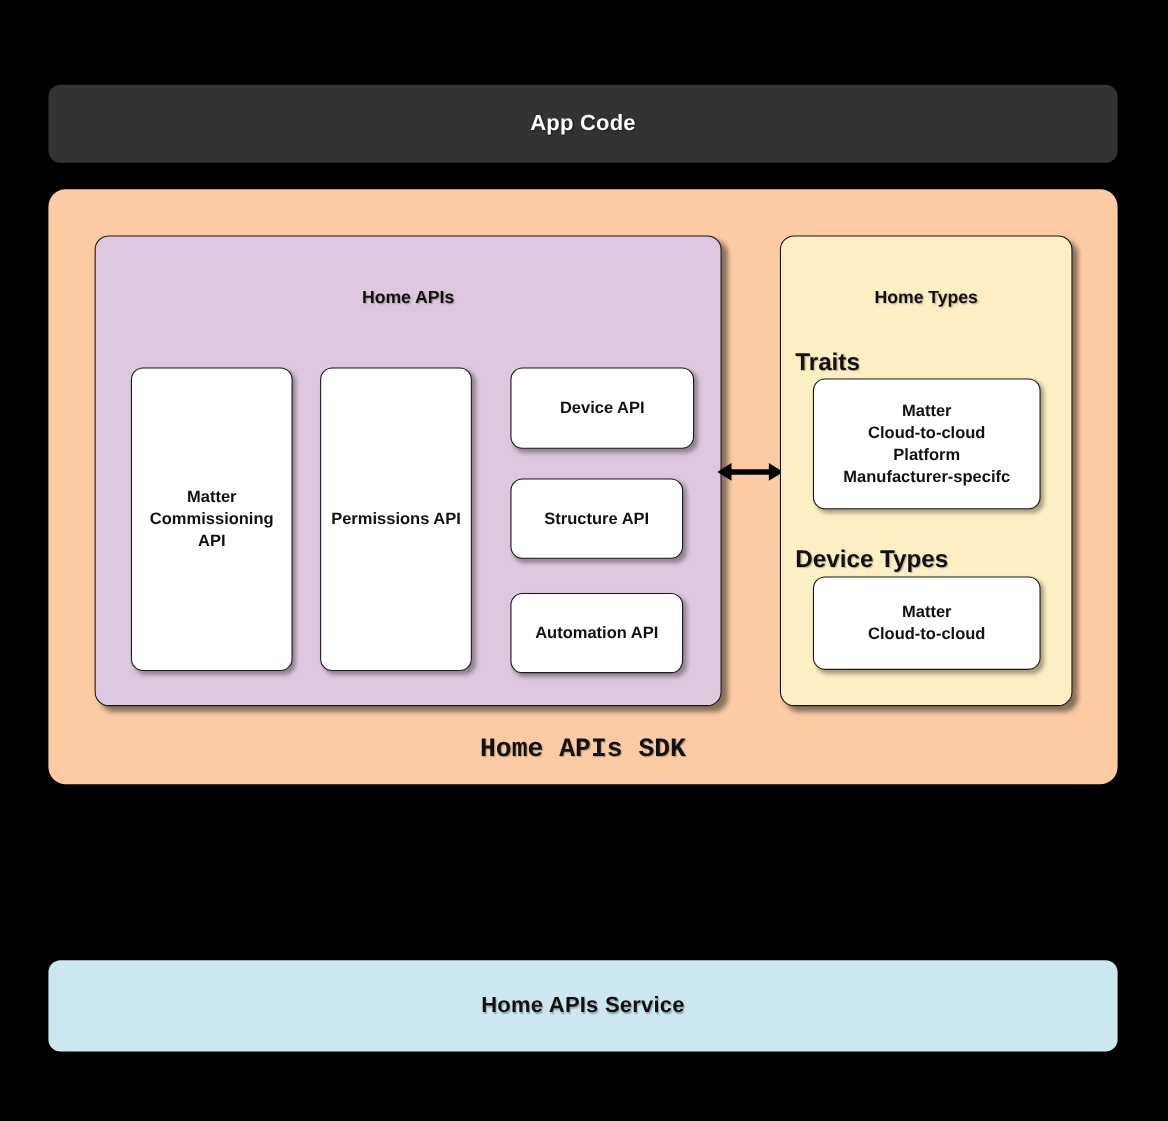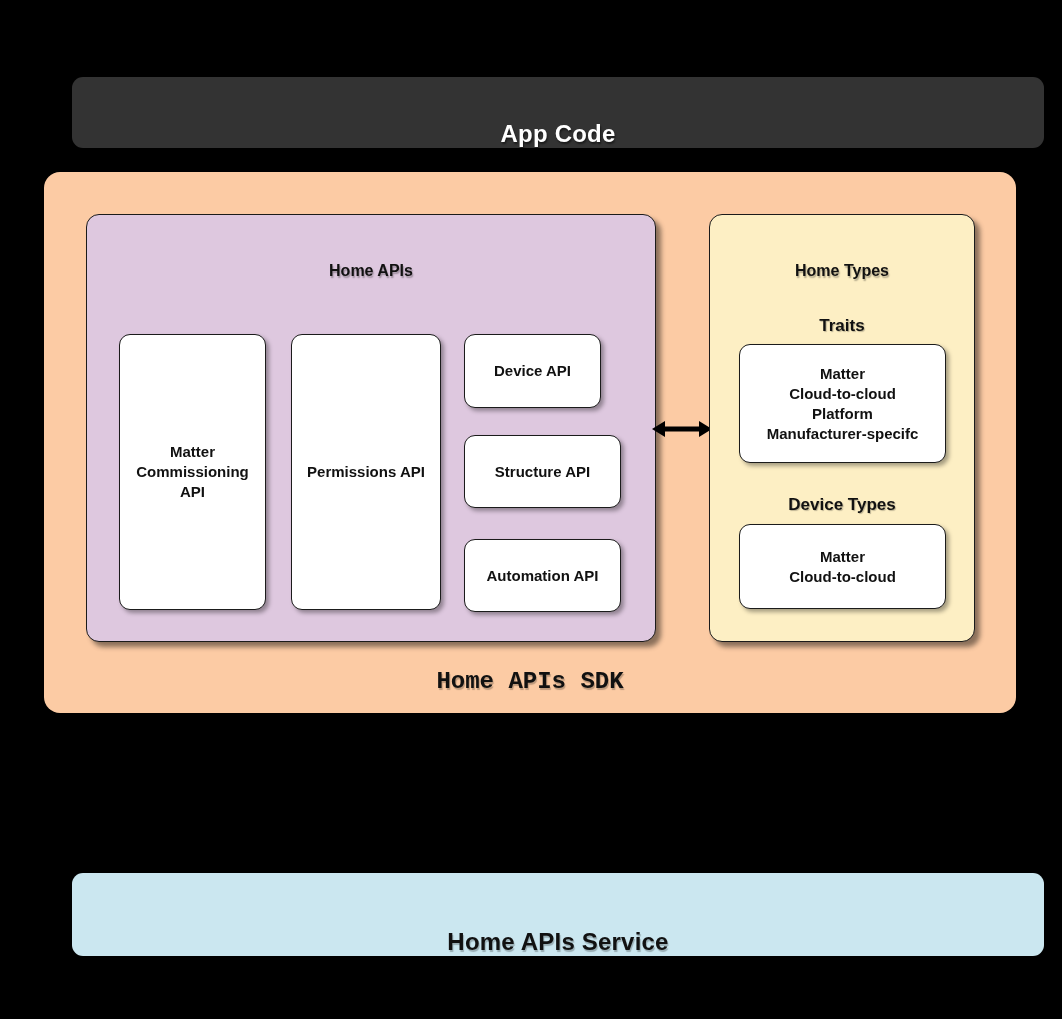--- a/index.html
+++ b/index.html
@@ -14,26 +14,25 @@
     height: 1019px;
     background: var(--background, #000000);
     overflow: hidden;
   }
   .abs { position: absolute; }
 
   .bar {
     position: absolute;
     border-radius: 11px;
     display: flex;
-    align-items: flex-end;
+    align-items: center;
     justify-content: center;
     font-weight: bold;
-    font-size: 24px;
+    font-size: 20px;
     letter-spacing: 0.2px;
-    margin-left: 28px;
   }
   #app-code-bar {
     left: 44px; top: 77px; width: 972px; height: 71px;
     background: var(--app-code-bar, #333333);
     color: var(--text-light, #ffffff);
     text-shadow: 1px 1.5px 2px rgba(0,0,0,0.5);
   }
   #service-bar {
     left: 44px; top: 873px; width: 972px; height: 83px;
     background: var(--service-bar, #CBE7F0);
@@ -75,24 +74,24 @@
     position: absolute;
     left: 0; top: 47px; width: 100%;
     text-align: center;
     font-size: 16px; font-weight: bold;
     color: var(--text-dark, #111111);
     text-shadow: 1px 1.5px 1.5px rgba(0,0,0,0.3);
   }
   .sub-title {
     position: absolute;
     left: 0; width: 100%;
-    text-align: center;
-    font-size: 17px; font-weight: bold;
+    font-size: 22px; font-weight: bold;
     color: var(--text-dark, #111111);
     text-shadow: 1px 1px 1px rgba(0,0,0,0.25);
+    padding-left: 13px;
   }
 
   .white-box {
     position: absolute;
     background: var(--box-fill, #ffffff);
     border: 1.5px solid #1b1b1b;
     border-radius: 11px;
     box-shadow: 3px 3px 4px rgba(0,0,0,0.35);
     box-sizing: border-box;
     display: flex;
@@ -100,22 +99,22 @@
     justify-content: center;
     text-align: center;
     font-size: 15px;
     font-weight: bold;
     line-height: 20px;
     color: var(--text-dark, #111111);
     white-space: pre-line;
   }
   
   #matter-commissioning-box { left: 32px;  top: 119px; width: 147px; height: 276px; }
-  #permissions-box          { left: 204px; top: 119px; width: 150px; height: 276px; }
-  #device-api-box           { left: 377px; top: 119px; width: 137px; height: 74px; }
+  #permissions-box          { left: 204px; top: 119px; width: 138px; height: 276px; }
+  #device-api-box           { left: 377px; top: 119px; width: 167px; height: 74px; }
   #structure-api-box        { left: 377px; top: 220px; width: 157px; height: 73px; }
   #automation-api-box       { left: 377px; top: 324px; width: 157px; height: 73px; }
 
   
   #traits-label       { top: 101px; }
   #traits-box         { left: 29px; top: 129px; width: 207px; height: 119px; }
   #device-types-label { top: 280px; }
   #device-types-box   { left: 29px; top: 309px; width: 207px; height: 85px; }
 
   

